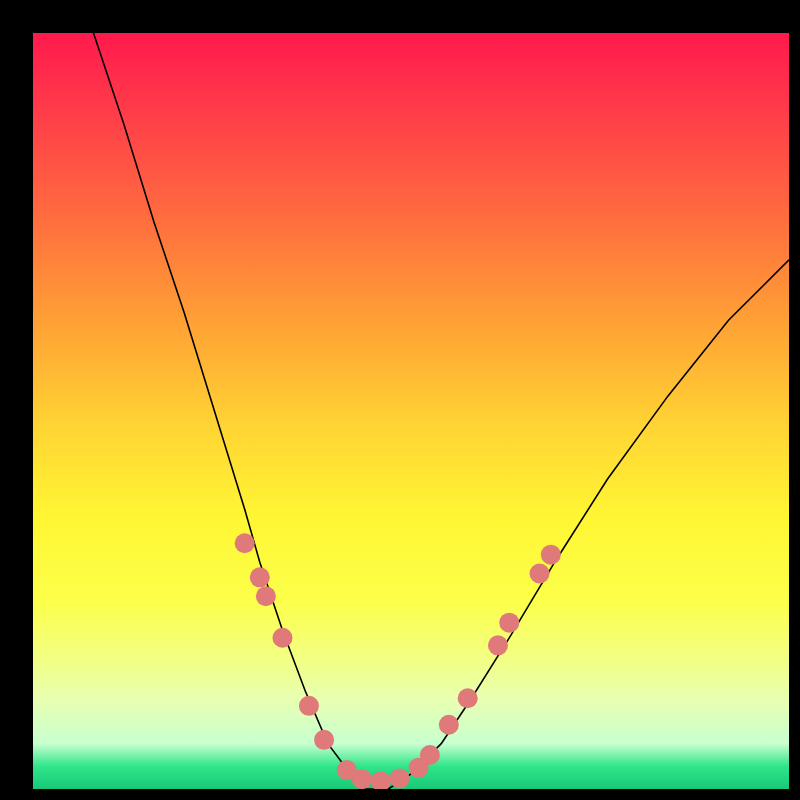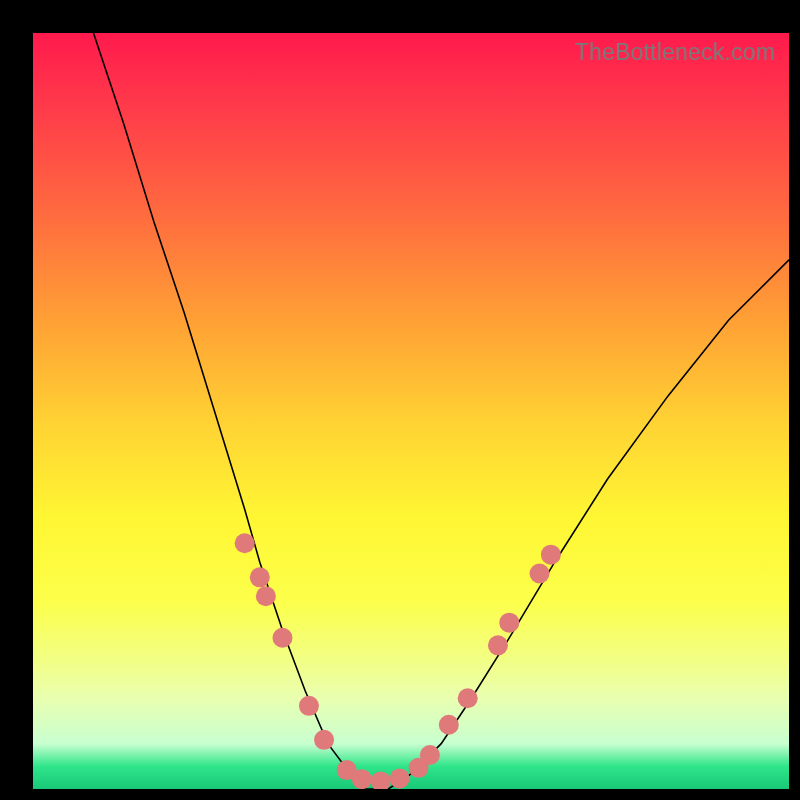--- a/index.html
+++ b/index.html
@@ -52,21 +52,20 @@
     left: 0; top: 0;
     width: 756px;
     height: 756px;
   }
 </style>
 </head>
 <body>
 
 <div class="frame">
   <div class="plot">
-    <div class="attribution">TheBottleneck.com</div>
     <svg class="curve" viewBox="0 0 756 756" preserveAspectRatio="none">
       <g id="curve-layer">
           <path d="M60.48 0.00 L90.72 90.72 L120.96 189.00 L151.20 279.72 L181.44 378.00 L211.68 476.28 L226.80 529.20 L249.48 597.24 L272.16 657.72 L294.84 710.64 L317.52 740.88 L332.64 756.00 L355.32 756.00 L378.00 740.88 L408.24 710.64 L438.48 665.28 L476.28 604.80 L521.64 529.20 L574.56 446.04 L635.04 362.88 L695.52 287.28 L756.00 226.80" fill="none" stroke="#000000" stroke-width="1.6"></path>
         </g>
       <g id="marker-layer">
           <circle cx="211.68" cy="510.30" r="10" fill="#e07979"></circle>
           <circle cx="226.80" cy="544.32" r="10" fill="#e07979"></circle>
           <circle cx="232.85" cy="563.22" r="10" fill="#e07979"></circle>
           <circle cx="249.48" cy="604.80" r="10" fill="#e07979"></circle>
           <circle cx="275.94" cy="672.84" r="10" fill="#e07979"></circle>

